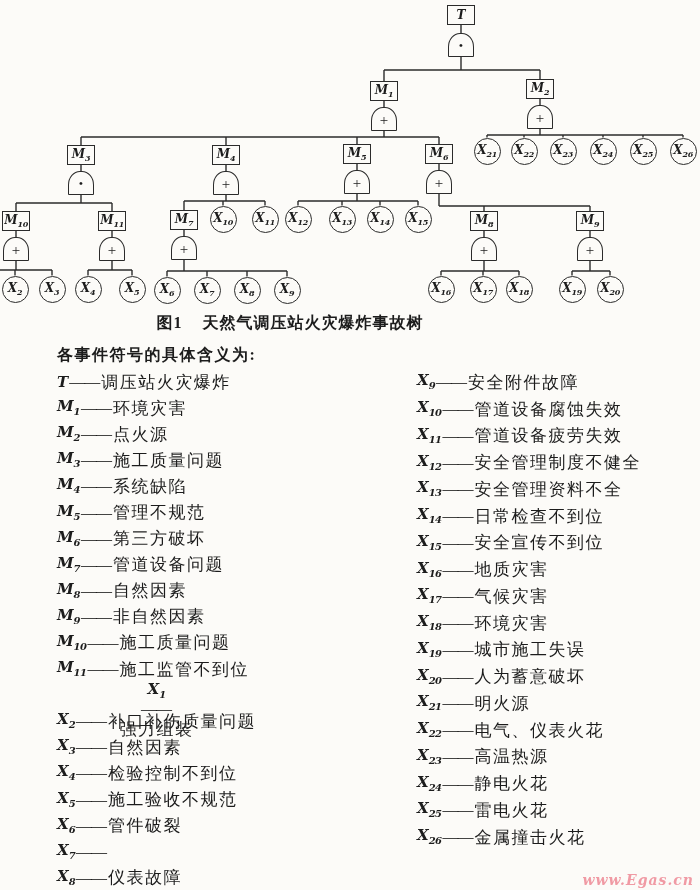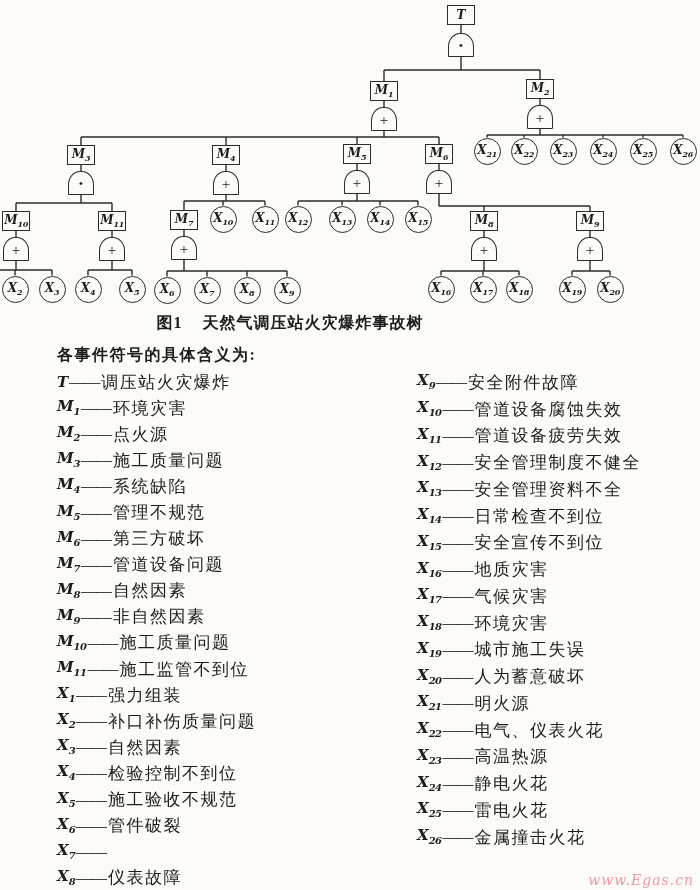--- a/index.html
+++ b/index.html
@@ -25,21 +25,21 @@
   .caption .cap-label{margin-right:20px;}
   .legend-header{position:absolute;left:57px;top:345px;font-size:16px;font-weight:bold;letter-spacing:1.5px;}
   .lcol{position:absolute;}
   #legend-left{left:57px;top:369px;}
   #legend-right{left:417px;top:369px;}
   .lrow{display:flex;align-items:center;white-space:nowrap;}
   .lsym{font-style:italic;font-family:"DejaVu Serif",serif;font-weight:bold;font-size:15px;line-height:1;}
   .lsym sub{font-size:10px;vertical-align:-4px;letter-spacing:-0.5px;}
   .ldash{letter-spacing:-1px;margin:0 2px 0 1px;}
   .ltxt{font-size:17px;letter-spacing:1.5px;}
-  .watermark{position:absolute;right:6px;bottom:2px;color:#f09aa4;font-style:italic;font-weight:normal;
+  .watermark{position:absolute;right:6px;bottom:2px;color:#f09aa4;font-style:italic;font-weight:bold;
     font-size:14px;font-family:"DejaVu Serif",serif;letter-spacing:1px;}
 </style>
 </head>
 <body>
 
 <div class="page">
 
   <div class="tree">
     <svg id="edges" width="700" height="312">
         <line x1="461" y1="25" x2="461" y2="33" stroke="#2b2b2b" stroke-width="1.4"></line>
@@ -302,21 +302,21 @@
       <div class="lrow" style="height: 26.1px;">
         <span class="lsym">M<sub>10</sub></span>
         <span class="ldash">——</span>
         <span class="ltxt">施工质量问题</span>
       </div>
       <div class="lrow" style="height: 26.1px;">
         <span class="lsym">M<sub>11</sub></span>
         <span class="ldash">——</span>
         <span class="ltxt">施工监管不到位</span>
       </div>
-      <div class="lrow" style="height: 26.1px;">
+      <div class="lrow" style="height: 26.1px; flex-direction: column;">
         <span class="lsym">X<sub>1</sub></span>
         <span class="ldash">——</span>
         <span class="ltxt">强力组装</span>
       </div>
       <div class="lrow" style="height: 26.1px;">
         <span class="lsym">X<sub>2</sub></span>
         <span class="ldash">——</span>
         <span class="ltxt">补口补伤质量问题</span>
       </div>
       <div class="lrow" style="height: 26.1px;">

